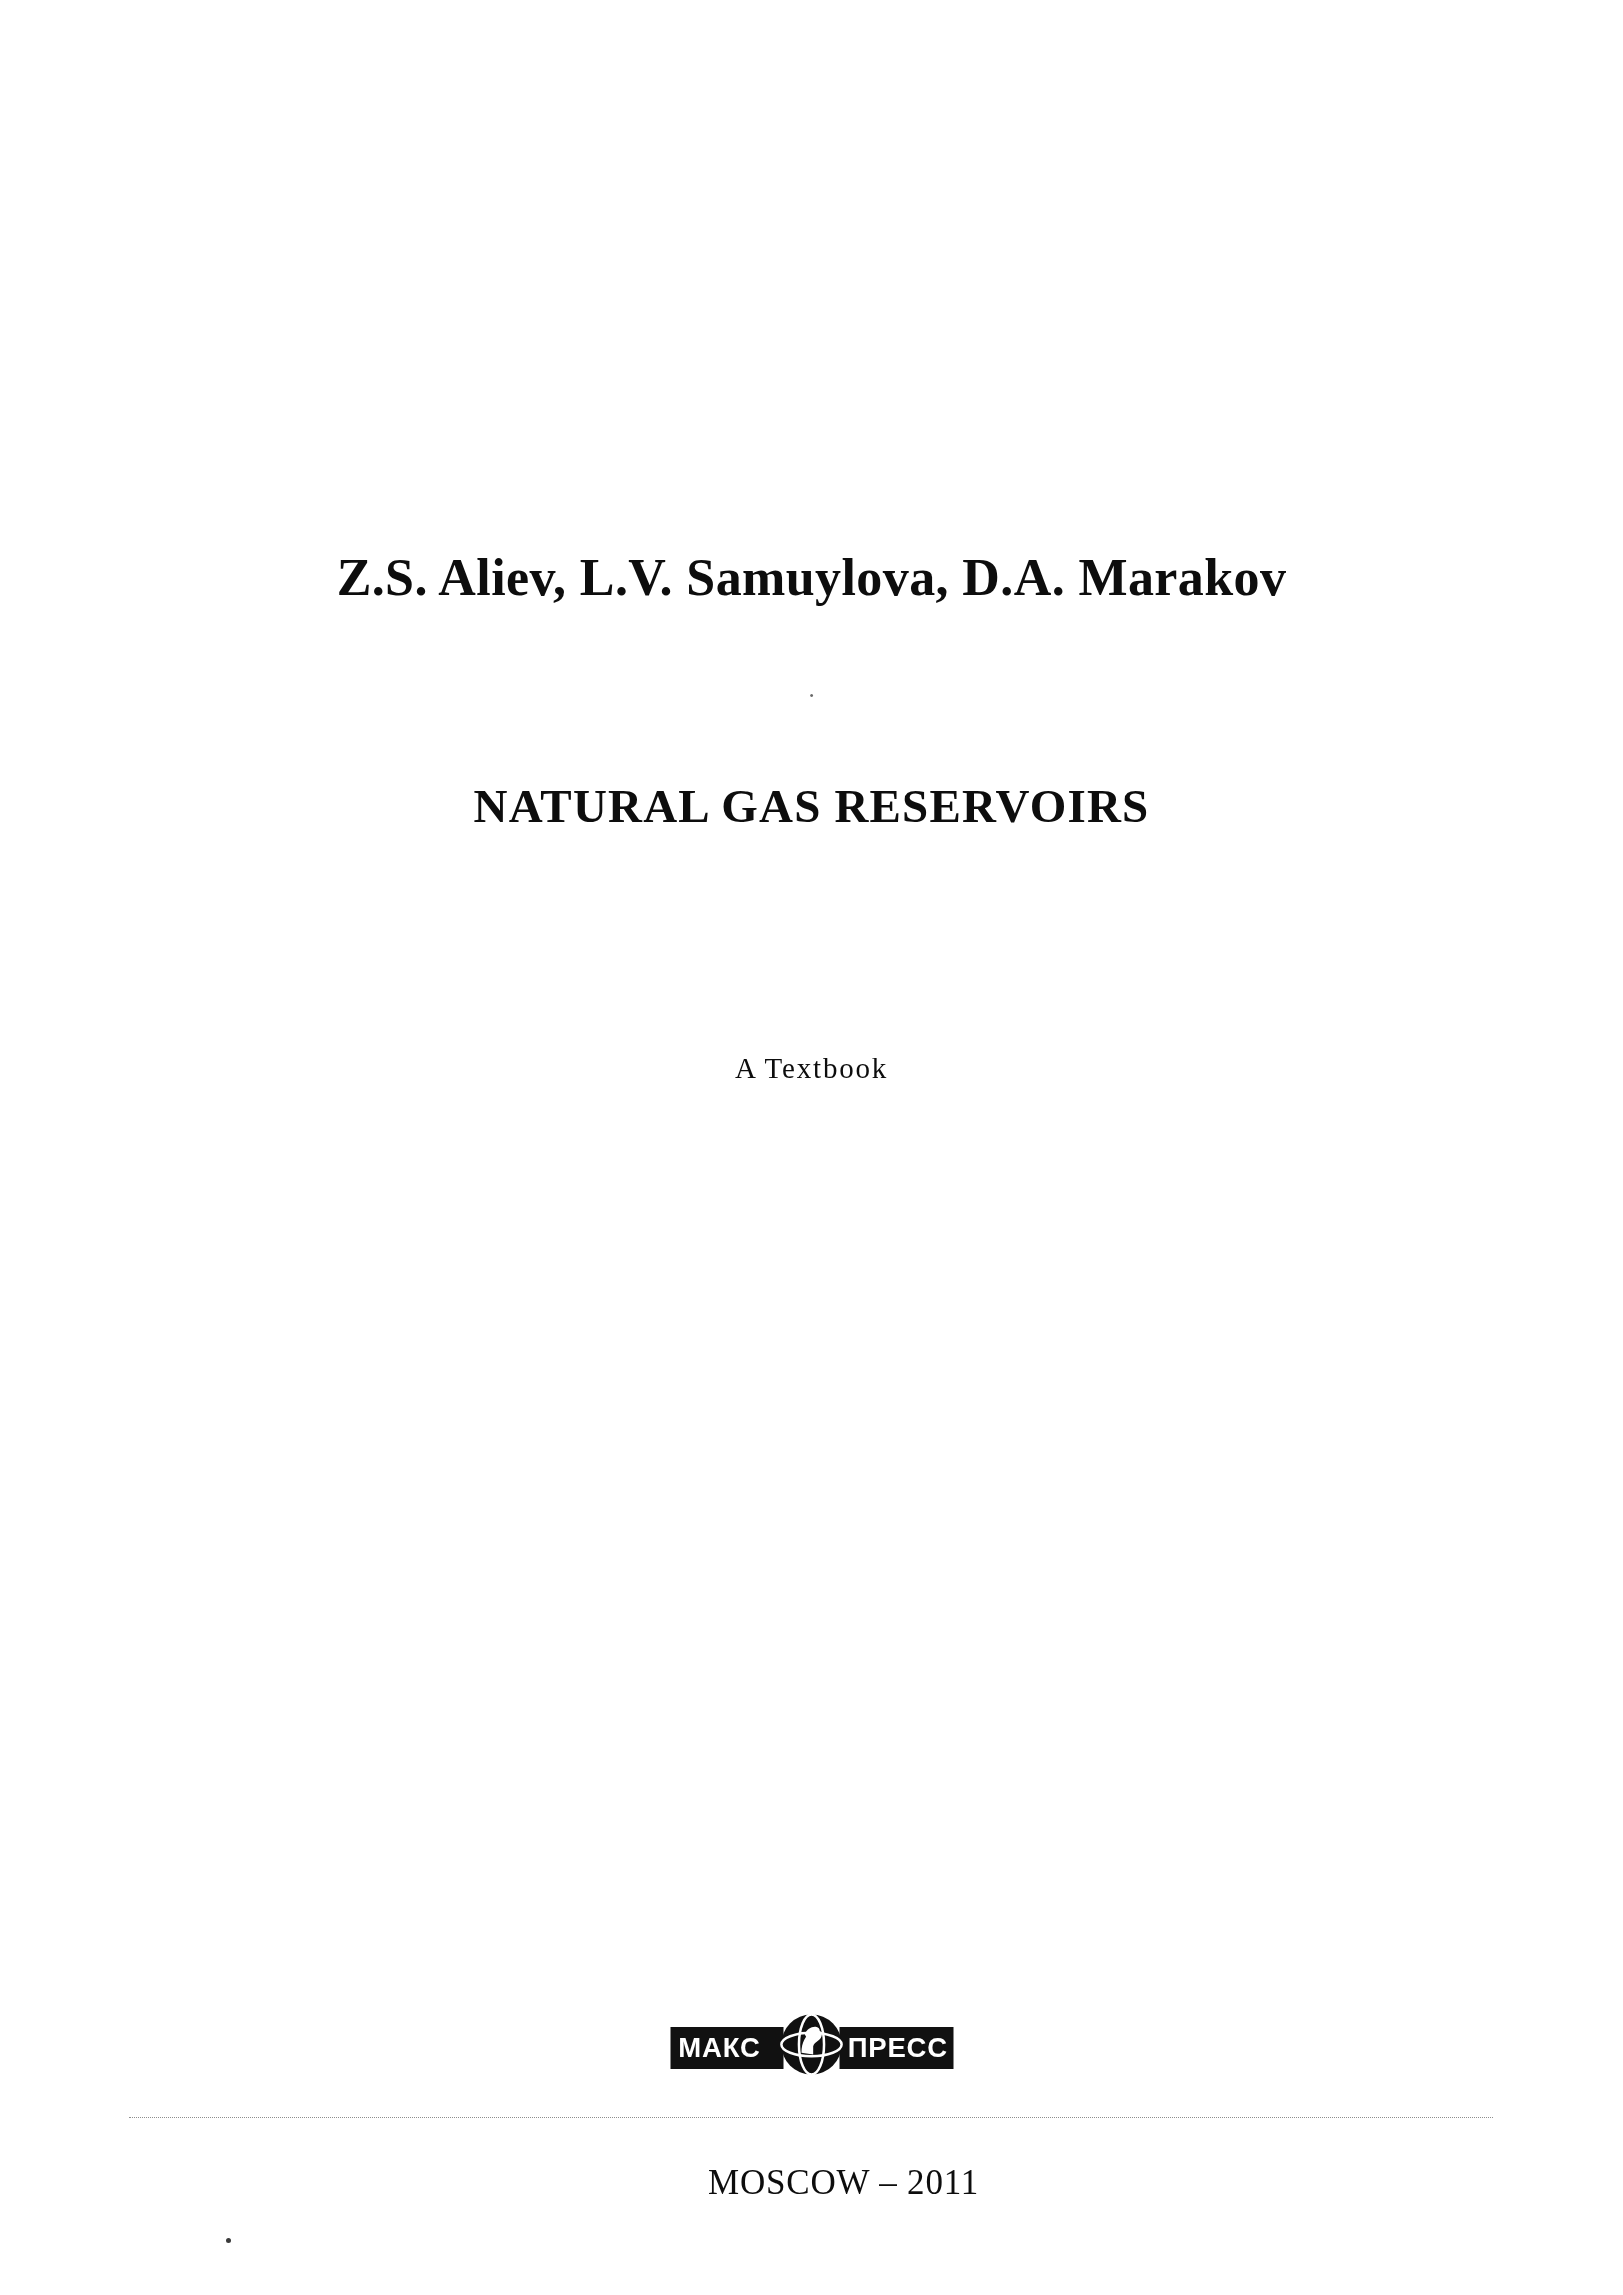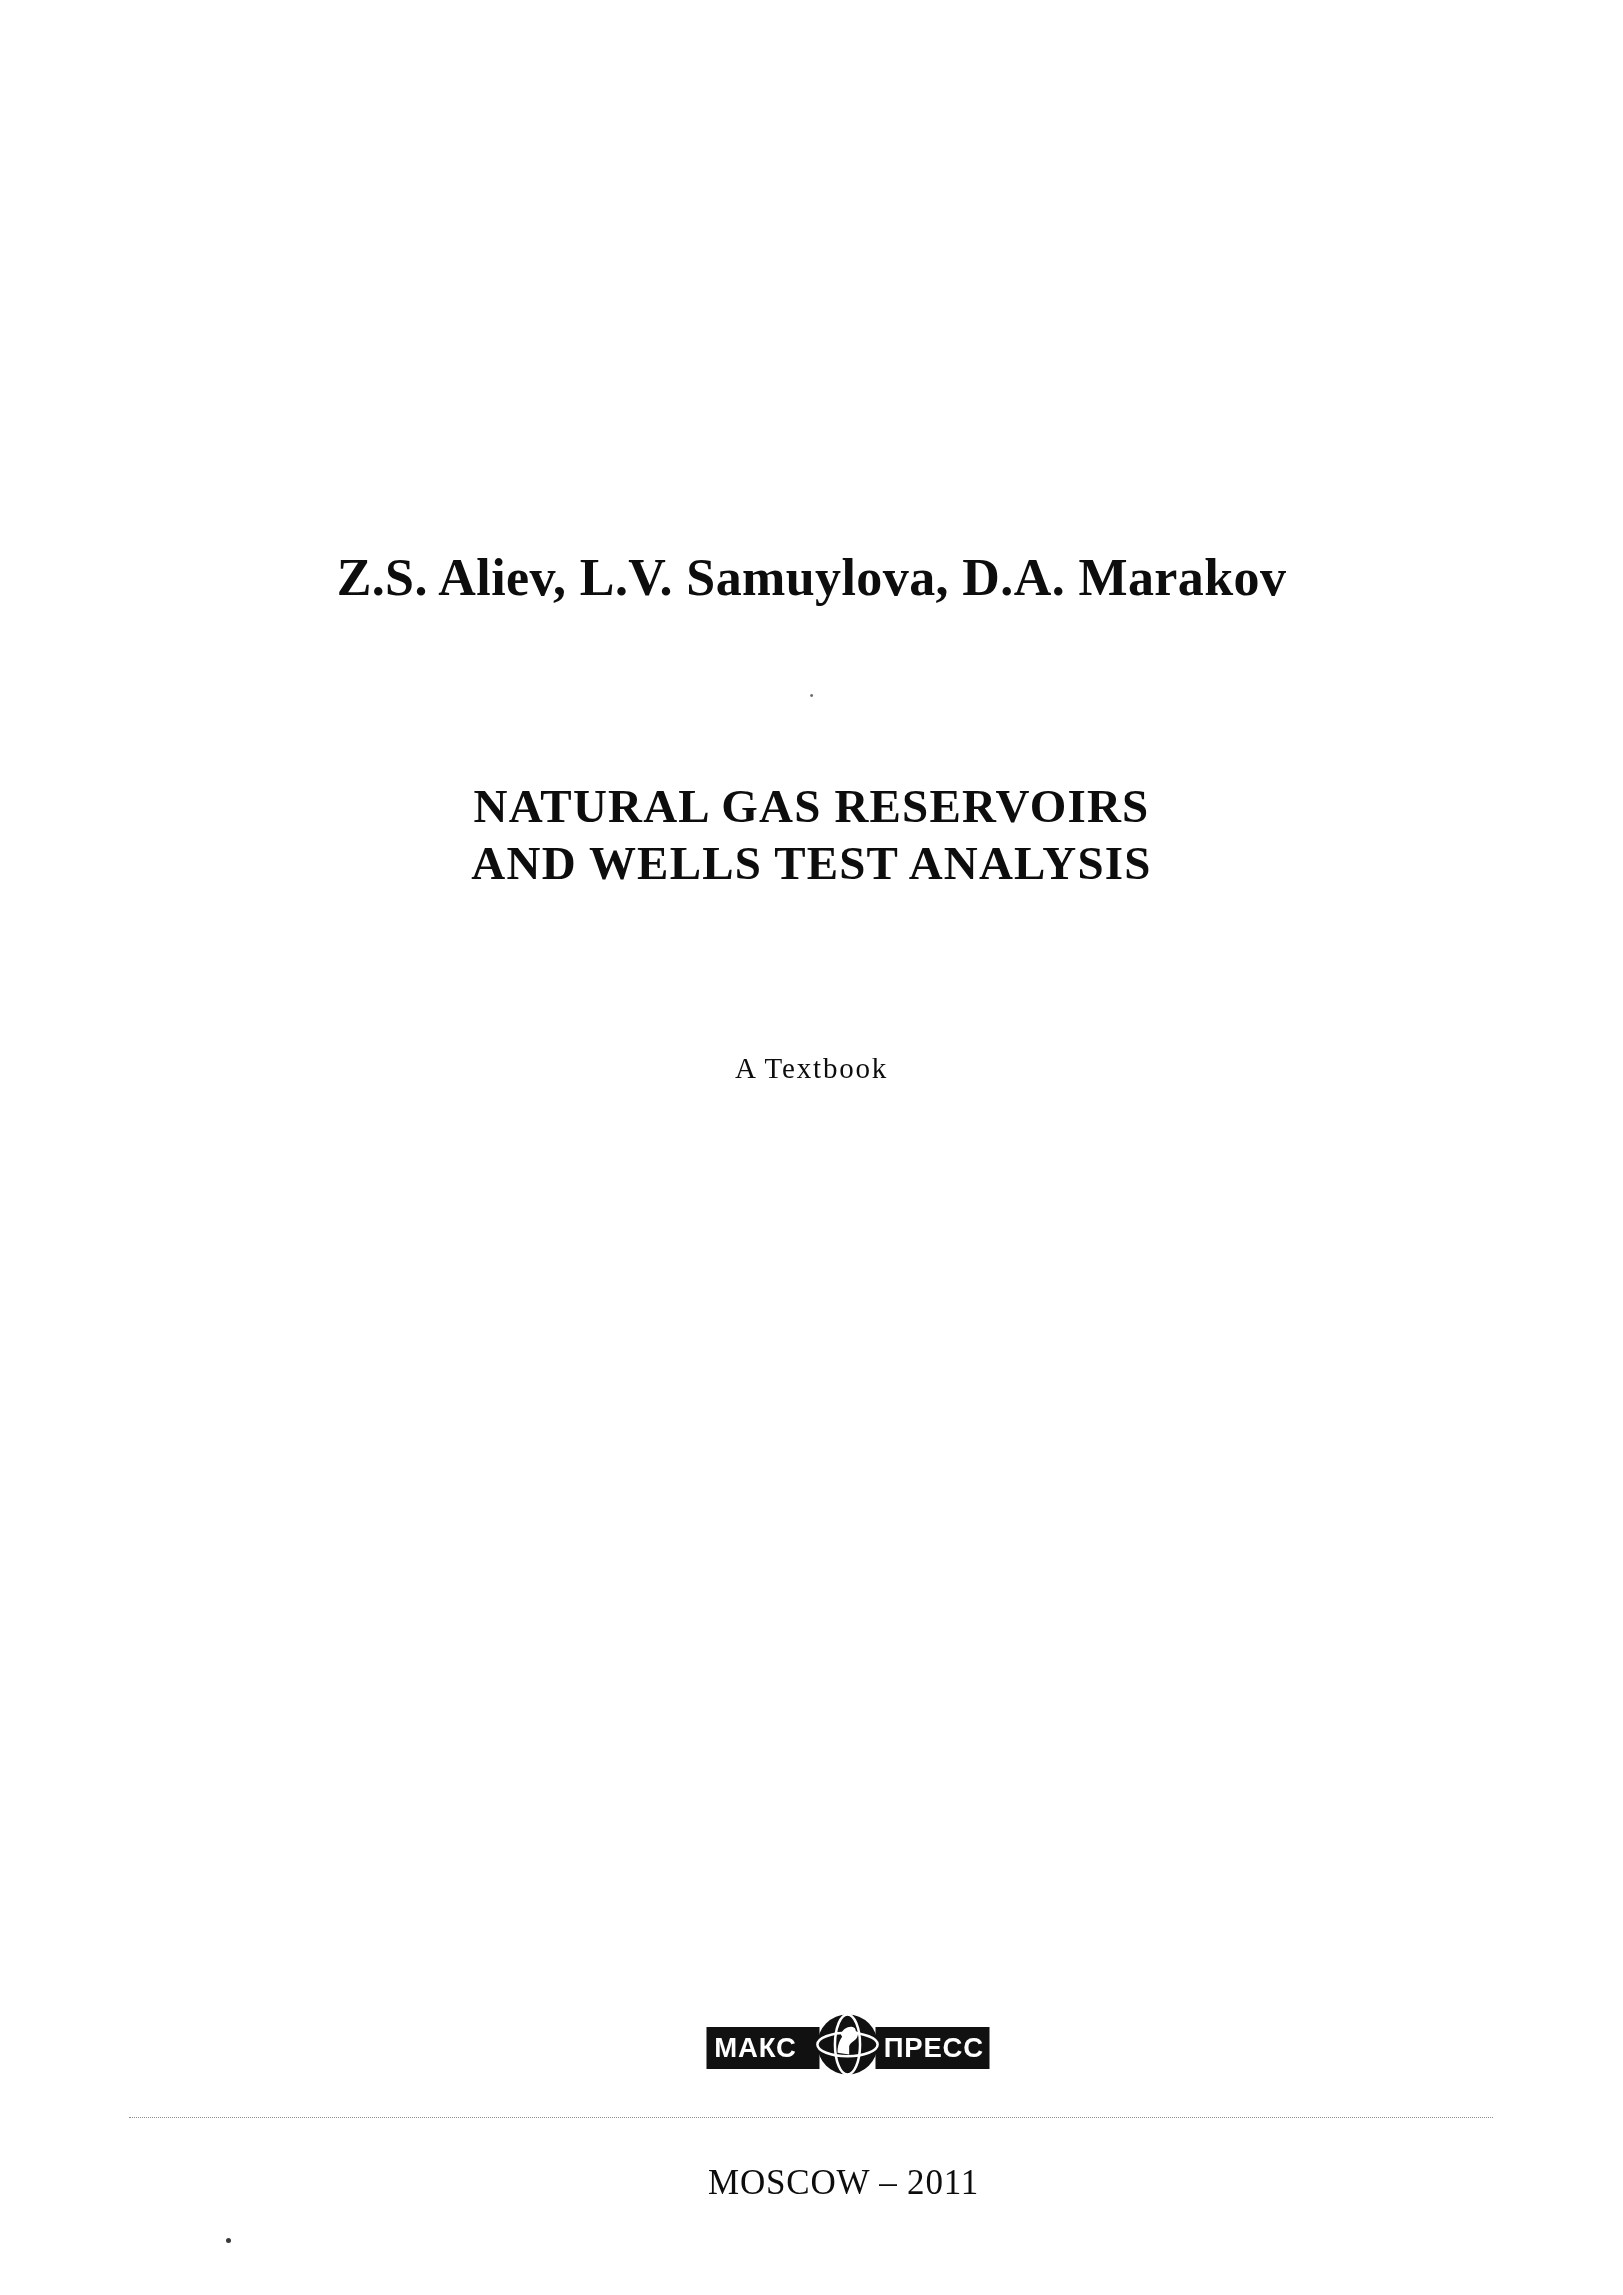--- a/index.html
+++ b/index.html
@@ -69,21 +69,20 @@
   }
 
   
   .logo-wrap {
     position: absolute;
     top: 2001px;
     left: 50%;
     transform: translateX(-50%);
     width: 283px;
     height: 87px;
-    margin-left: 36px;
   }
   .logo-badge {
     position: absolute;
     left: 0;
     top: 25px;
     width: 283px;
     height: 43px;
     display: flex;
     align-items: center;
     justify-content: space-between;
@@ -146,21 +145,20 @@
 <body>
 
 <div class="page">
 
   <div class="authors">Z.S. Aliev, L.V. Samuylova, D.A. Marakov</div>
 
   <div class="dot-mark">.</div>
 
   <div class="title">
     <span class="line">NATURAL GAS RESERVOIRS</span>
-    <span class="line">AND WELLS TEST ANALYSIS</span>
   </div>
 
   <div class="subtitle">A Textbook</div>
 
   <div class="logo-wrap">
     <div class="logo-badge">
       <span class="logo-word left">МАКС</span>
       <span class="logo-word right">ПРЕСС</span>
     </div>
     <svg class="logo-globe" viewBox="0 0 104 104">

